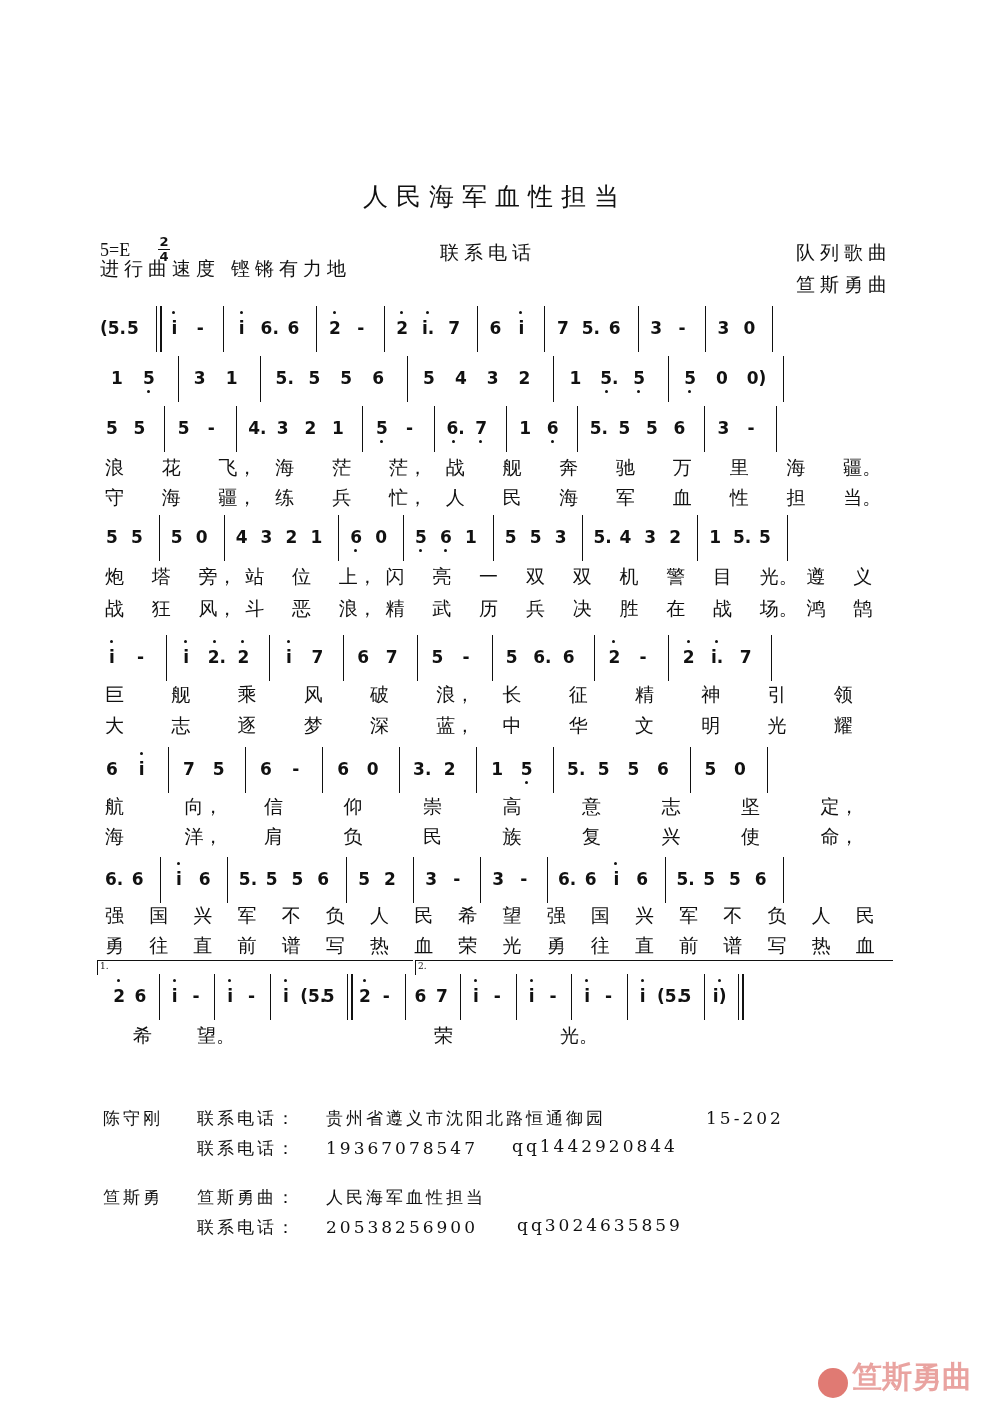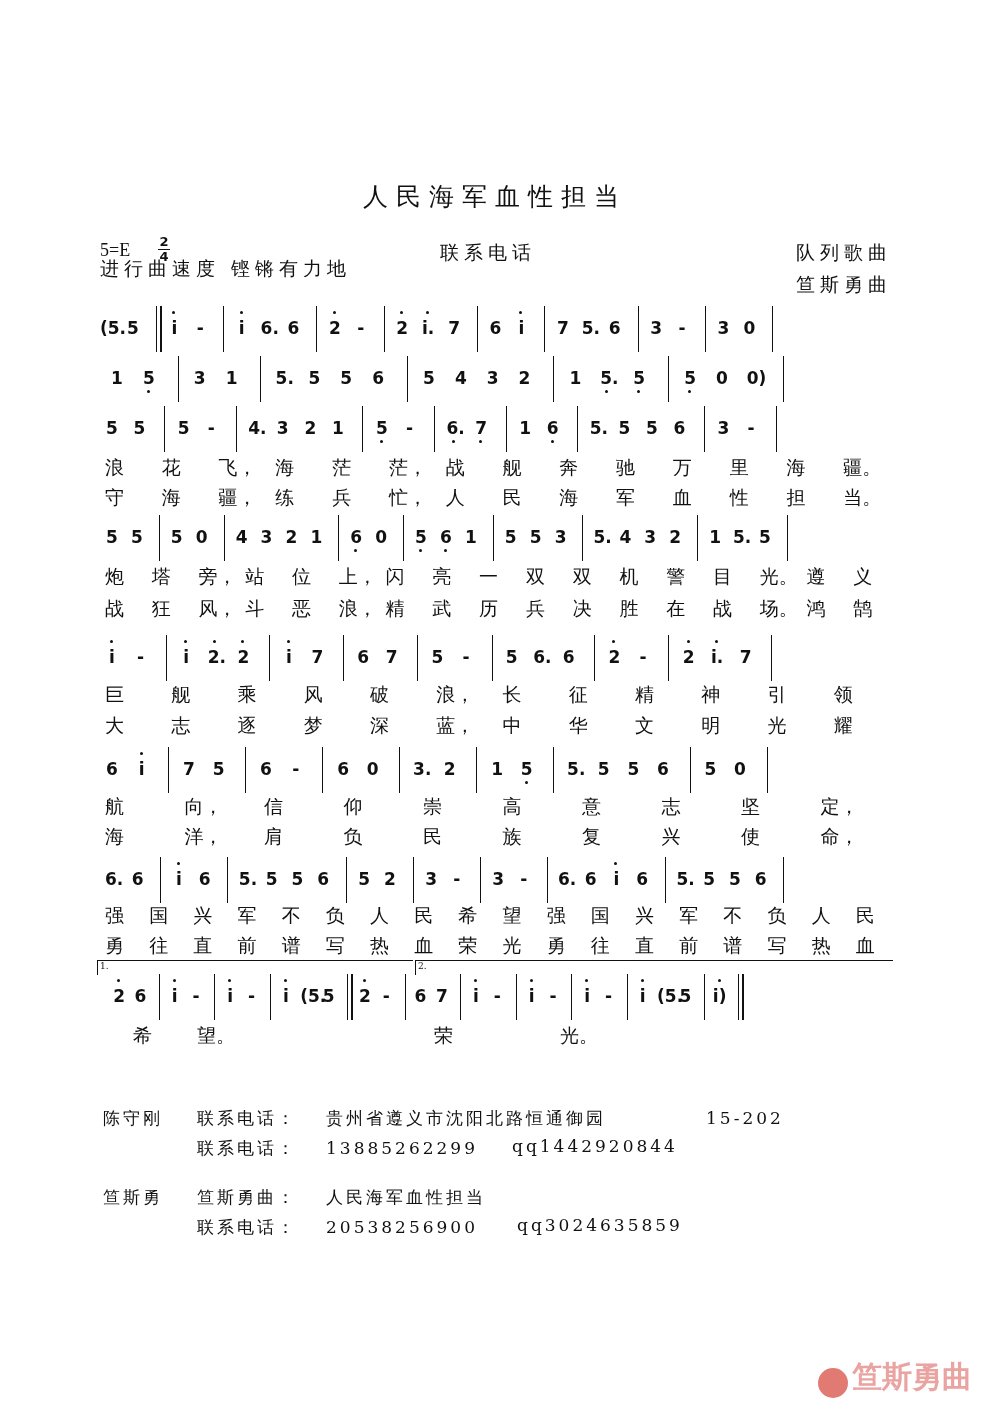--- a/index.html
+++ b/index.html
@@ -441,21 +441,21 @@
     <div class="lyric" style="left: 197px; top: 1023px;">望。</div>
     <div class="lyric" style="left: 434px; top: 1023px;">荣</div>
     <div class="lyric" style="left: 560px; top: 1023px;">光。</div>
   </div>
 
 <div class="abs footer" style="left:103px; top:1107px;">陈守刚</div>
 <div class="abs footer" style="left:197px; top:1107px;">联系电话：</div>
 <div class="abs footer" style="left:326px; top:1107px;">贵州省遵义市沈阳北路恒通御园</div>
 <div class="abs footer num" style="left:706px; top:1108px;">15-202</div>
 <div class="abs footer" style="left:197px; top:1137px;">联系电话：</div>
-<div class="abs footer num" style="left:326px; top:1138px;">13885262299</div>
+<div class="abs footer num" style="left:326px; top:1138px;">19367078547</div>
 <div class="abs footer num" style="left:512px; top:1136px;">qq1442920844</div>
 
 <div class="abs footer" style="left:103px; top:1186px;">笪斯勇</div>
 <div class="abs footer" style="left:197px; top:1186px;">笪斯勇曲：</div>
 <div class="abs footer" style="left:326px; top:1186px;">人民海军血性担当</div>
 <div class="abs footer" style="left:197px; top:1216px;">联系电话：</div>
 <div class="abs footer num" style="left:326px; top:1217px;">20538256900</div>
 <div class="abs footer num" style="left:517px; top:1215px;">qq3024635859</div>
 
 <div class="abs wm">

